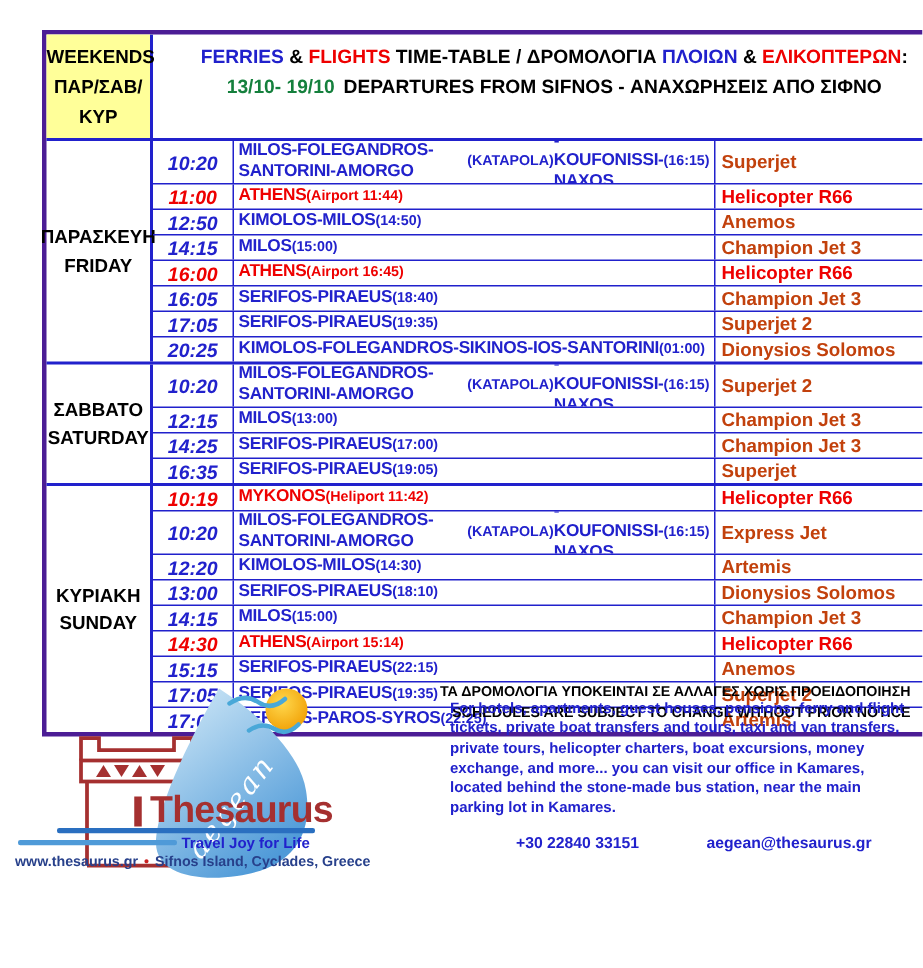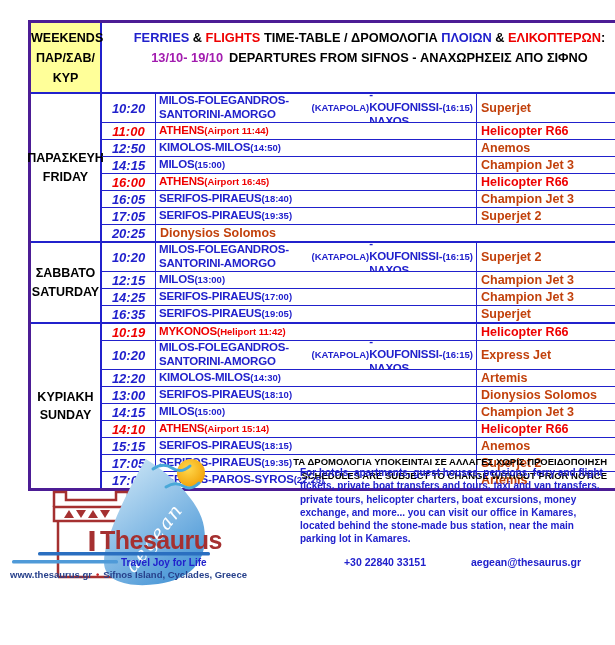--- a/index.html
+++ b/index.html
@@ -9,21 +9,21 @@
   
   .tt{position:absolute;left:28px;top:20px;width:612px;box-sizing:border-box;
       border:3px solid #4c1d95;background:#fff;}
   .tt-header{display:flex;border-bottom:2px solid #2121cc;}
   .hdr-left{width:71px;box-sizing:border-box;background:#ffff99;border-right:2px solid #2121cc;
             text-align:center;font-weight:bold;font-size:12.5px;color:#000;
             padding:5px 0 4px 0;line-height:1.6;}
   .hdr-right{flex:1;text-align:center;font-weight:bold;font-size:12.8px;color:#000;
              padding:5px 0 4px 0;line-height:1.6;}
   .c-blue{color:#2121cc;} .c-red{color:#ee0000;} .c-black{color:#000;}
-  .c-magenta{color:#a21caf;margin-right:6px;}
+  .c-magenta{color:#15803d;margin-right:6px;}
 
   .group{display:flex;border-top:2px solid #2121cc;}
   .group:first-child{border-top:none;}
   .day-cell{width:71px;box-sizing:border-box;border-right:2px solid #2121cc;
             display:flex;flex-direction:column;justify-content:center;align-items:center;
             font-weight:bold;font-size:12.5px;color:#000;line-height:1.45;text-align:center;}
   .rows{flex:1;display:flex;flex-direction:column;}
   .row{display:flex;border-top:1px solid #2121cc;height:16px;}
   .row:first-child{border-top:none;}
   .row.tall{height:28px;}
@@ -116,20 +116,21 @@
               <div class="cell-route">SERIFOS-PIRAEUS<span class="sm">(18:40)</span></div>
               <div class="cell-vessel">Champion Jet 3</div>
             </div>
             <div class="row">
               <div class="cell-time">17:05</div>
               <div class="cell-route">SERIFOS-PIRAEUS<span class="sm">(19:35)</span></div>
               <div class="cell-vessel">Superjet 2</div>
             </div>
             <div class="row">
               <div class="cell-time">20:25</div>
+              <div class="cell-route">KIMOLOS-FOLEGANDROS-SIKINOS-IOS-SANTORINI<span class="sm">(01:00)</span></div>
               <div class="cell-vessel">Dionysios Solomos</div>
             </div>
           </div>
         </div>
         <div class="group">
           <div class="day-cell">
             <div>ΣΑΒΒΑΤΟ</div>
             <div>SATURDAY</div>
           </div>
           <div class="rows">
@@ -180,27 +181,27 @@
               <div class="cell-time">13:00</div>
               <div class="cell-route">SERIFOS-PIRAEUS<span class="sm">(18:10)</span></div>
               <div class="cell-vessel">Dionysios Solomos</div>
             </div>
             <div class="row">
               <div class="cell-time">14:15</div>
               <div class="cell-route">MILOS<span class="sm">(15:00)</span></div>
               <div class="cell-vessel">Champion Jet 3</div>
             </div>
             <div class="row flight">
-              <div class="cell-time">14:10</div>
+              <div class="cell-time">14:30</div>
               <div class="cell-route">ATHENS<span class="sm">(Airport 15:14)</span></div>
               <div class="cell-vessel">Helicopter R66</div>
             </div>
             <div class="row">
               <div class="cell-time">15:15</div>
-              <div class="cell-route">SERIFOS-PIRAEUS<span class="sm">(18:15)</span></div>
+              <div class="cell-route">SERIFOS-PIRAEUS<span class="sm">(22:15)</span></div>
               <div class="cell-vessel">Anemos</div>
             </div>
             <div class="row">
               <div class="cell-time">17:05</div>
               <div class="cell-route">SERIFOS-PIRAEUS<span class="sm">(19:35)</span></div>
               <div class="cell-vessel">Superjet 2</div>
             </div>
             <div class="row">
               <div class="cell-time">17:05</div>
               <div class="cell-route">SERIFOS-PAROS-SYROS<span class="sm">(22:25)</span></div>

